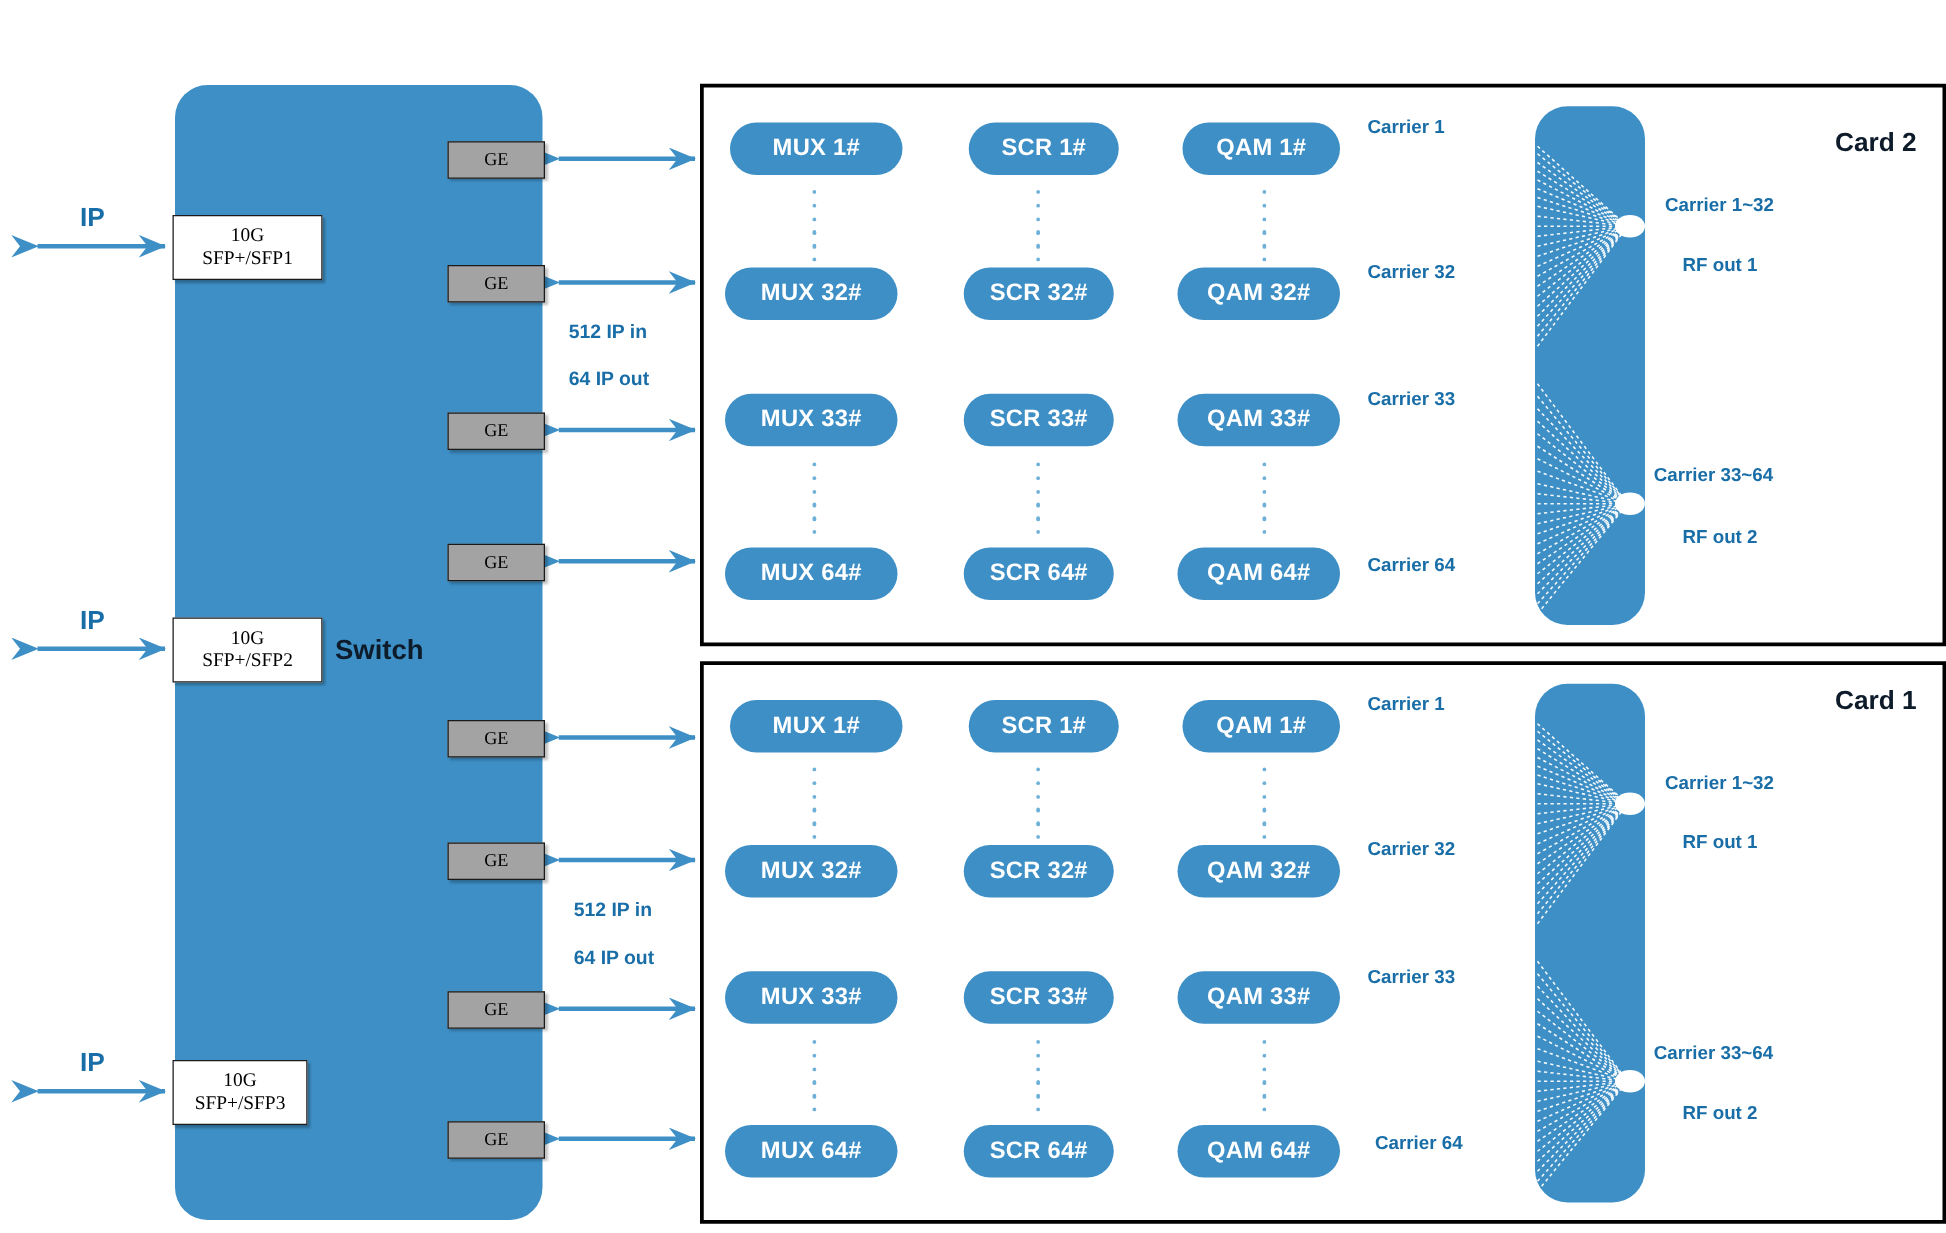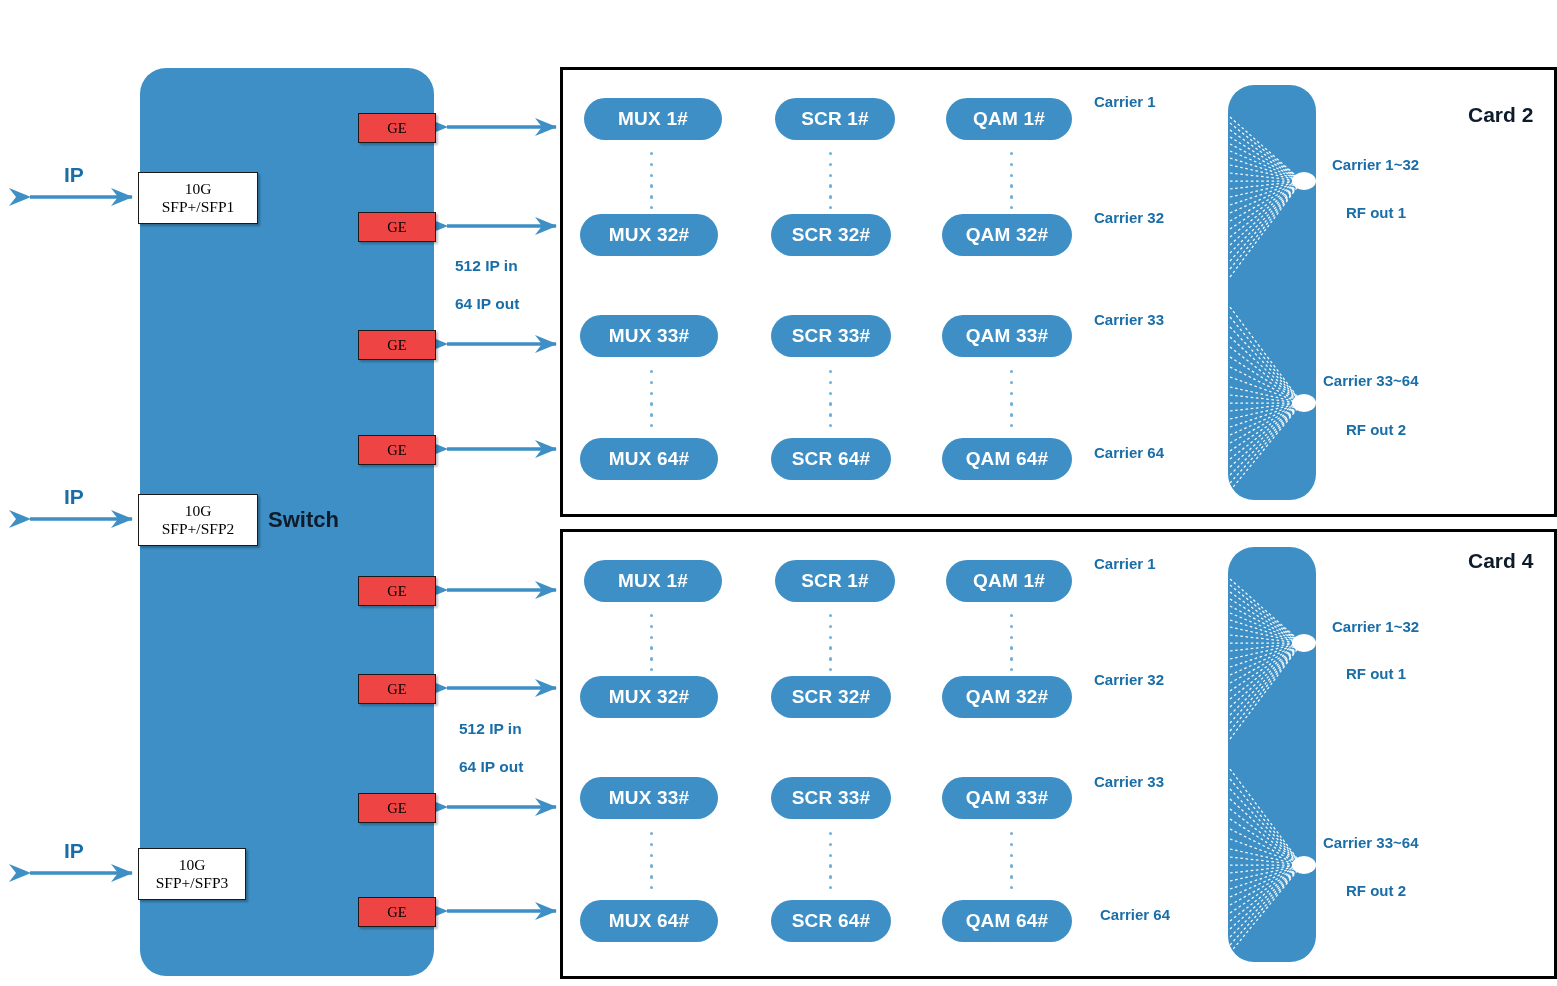--- a/index.html
+++ b/index.html
@@ -15,21 +15,21 @@
     position:absolute;font-weight:bold;font-size:22px;color:#0d1b2a;
     font-family:"Liberation Sans",sans-serif;white-space:nowrap;
   }
   .sfp-box{
     position:absolute;background:#ffffff;border:1.6px solid #1a1a1a;
     display:flex;flex-direction:column;align-items:center;justify-content:center;
     font-family:"Liberation Serif",serif;font-size:15.5px;color:#000;line-height:1.15;
     box-shadow:2px 2px 2px rgba(0,0,0,.28);
   }
   .ge-box{
-    position:absolute;background:#ef4444;border:1.5px solid #1a1a1a;
+    position:absolute;background:#a3a3a3;border:1.5px solid #1a1a1a;
     display:flex;align-items:center;justify-content:center;
     font-family:"Liberation Serif",serif;font-size:14.5px;color:#000;
     box-shadow:2px 2px 2px rgba(0,0,0,.25);
   }
 
   
   .card{position:absolute;border:3.2px solid #000;background:#fff;box-sizing:border-box;}
   .card-title{
     position:absolute;font-weight:bold;font-size:21px;color:#0d1b2a;white-space:nowrap;
   }
@@ -315,21 +315,21 @@
       <ellipse cx="76" cy="318" rx="12" ry="9" fill="#ffffff"></ellipse>
     </svg>
   </div>
 
   <div class="carrier-lbl" style="left:1332px;top:156px;">Carrier 1~32</div>
   <div class="carrier-lbl" style="left:1346px;top:204px;">RF out 1</div>
   <div class="carrier-lbl" style="left:1323px;top:372px;">Carrier 33~64</div>
   <div class="carrier-lbl" style="left:1346px;top:421px;">RF out 2</div>
 
   <div class="card" style="left:560px;top:529px;width:997px;height:450px;"></div>
-  <div class="card-title" style="left:1468px;top:549px;">Card 4</div>
+  <div class="card-title" style="left:1468px;top:549px;">Card 1</div>
 
   <div class="pill" style="left:584px;top:560px;width:138px;height:42px;">MUX 1#</div>
   <div class="pill" style="left:775px;top:560px;width:120px;height:42px;">SCR 1#</div>
   <div class="pill" style="left:946px;top:560px;width:126px;height:42px;">QAM 1#</div>
 
   <div class="pill" style="left:580px;top:676px;width:138px;height:42px;">MUX 32#</div>
   <div class="pill" style="left:771px;top:676px;width:120px;height:42px;">SCR 32#</div>
   <div class="pill" style="left:942px;top:676px;width:130px;height:42px;">QAM 32#</div>
 
   <div class="pill" style="left:580px;top:777px;width:138px;height:42px;">MUX 33#</div>

